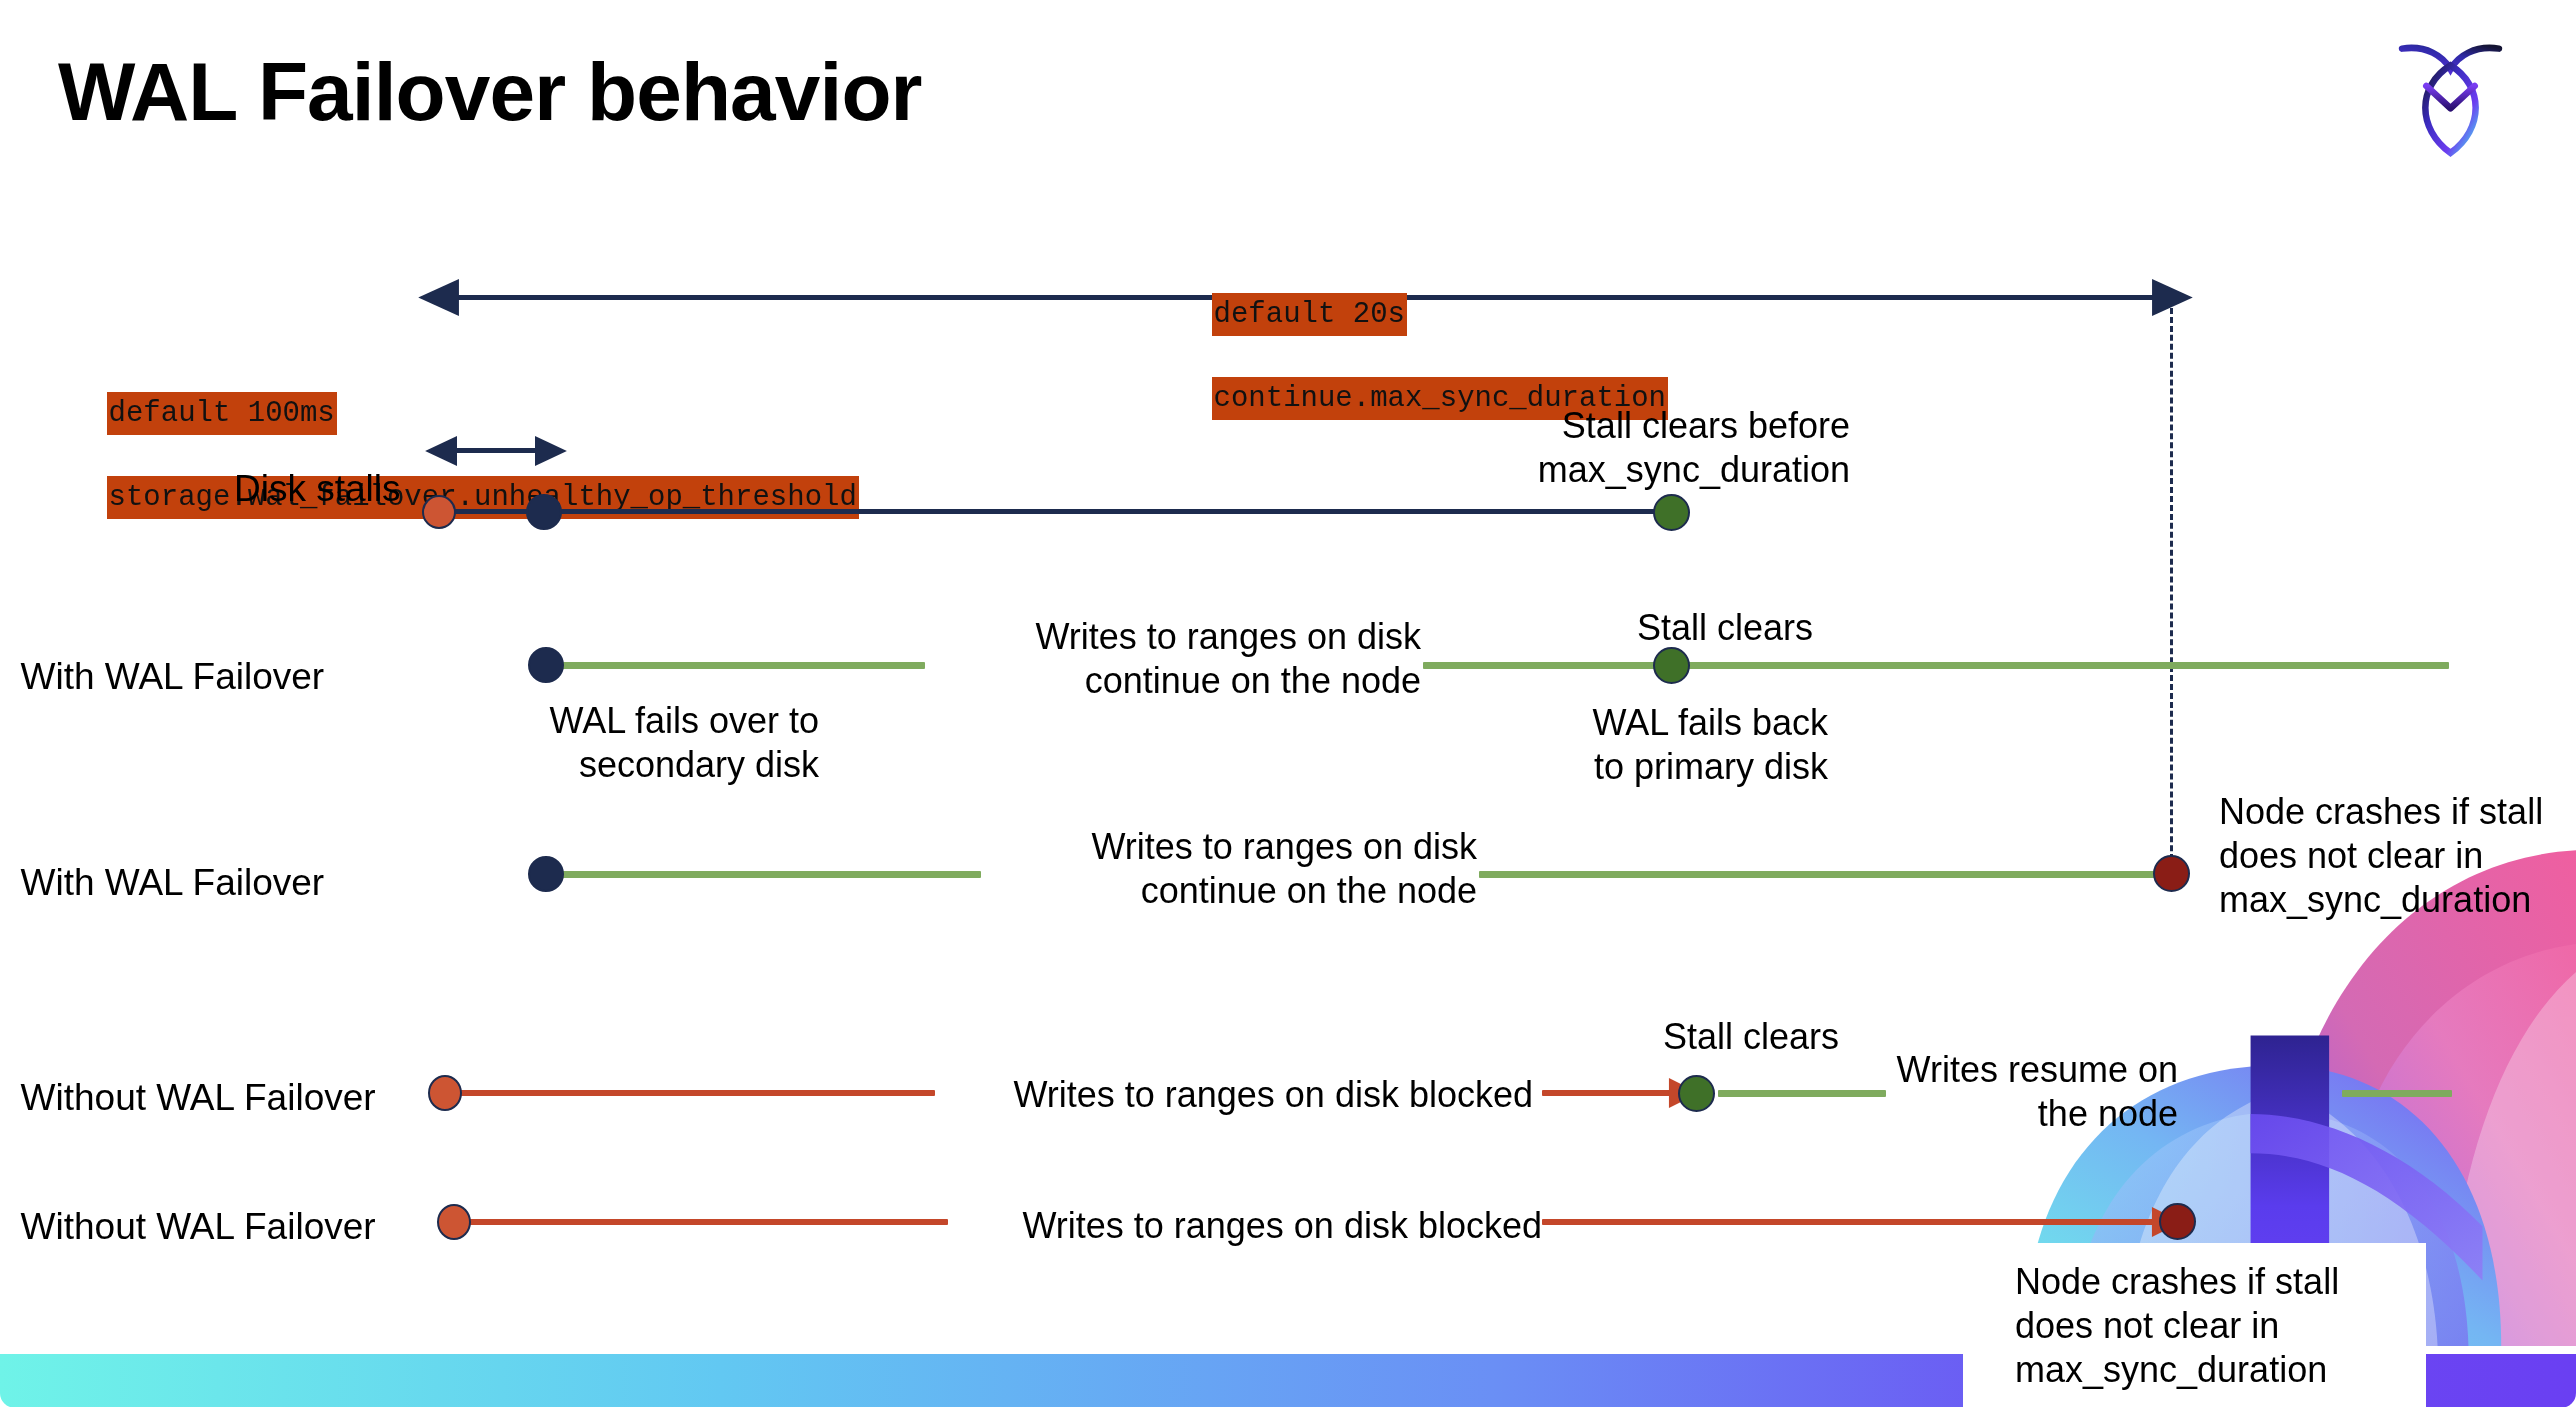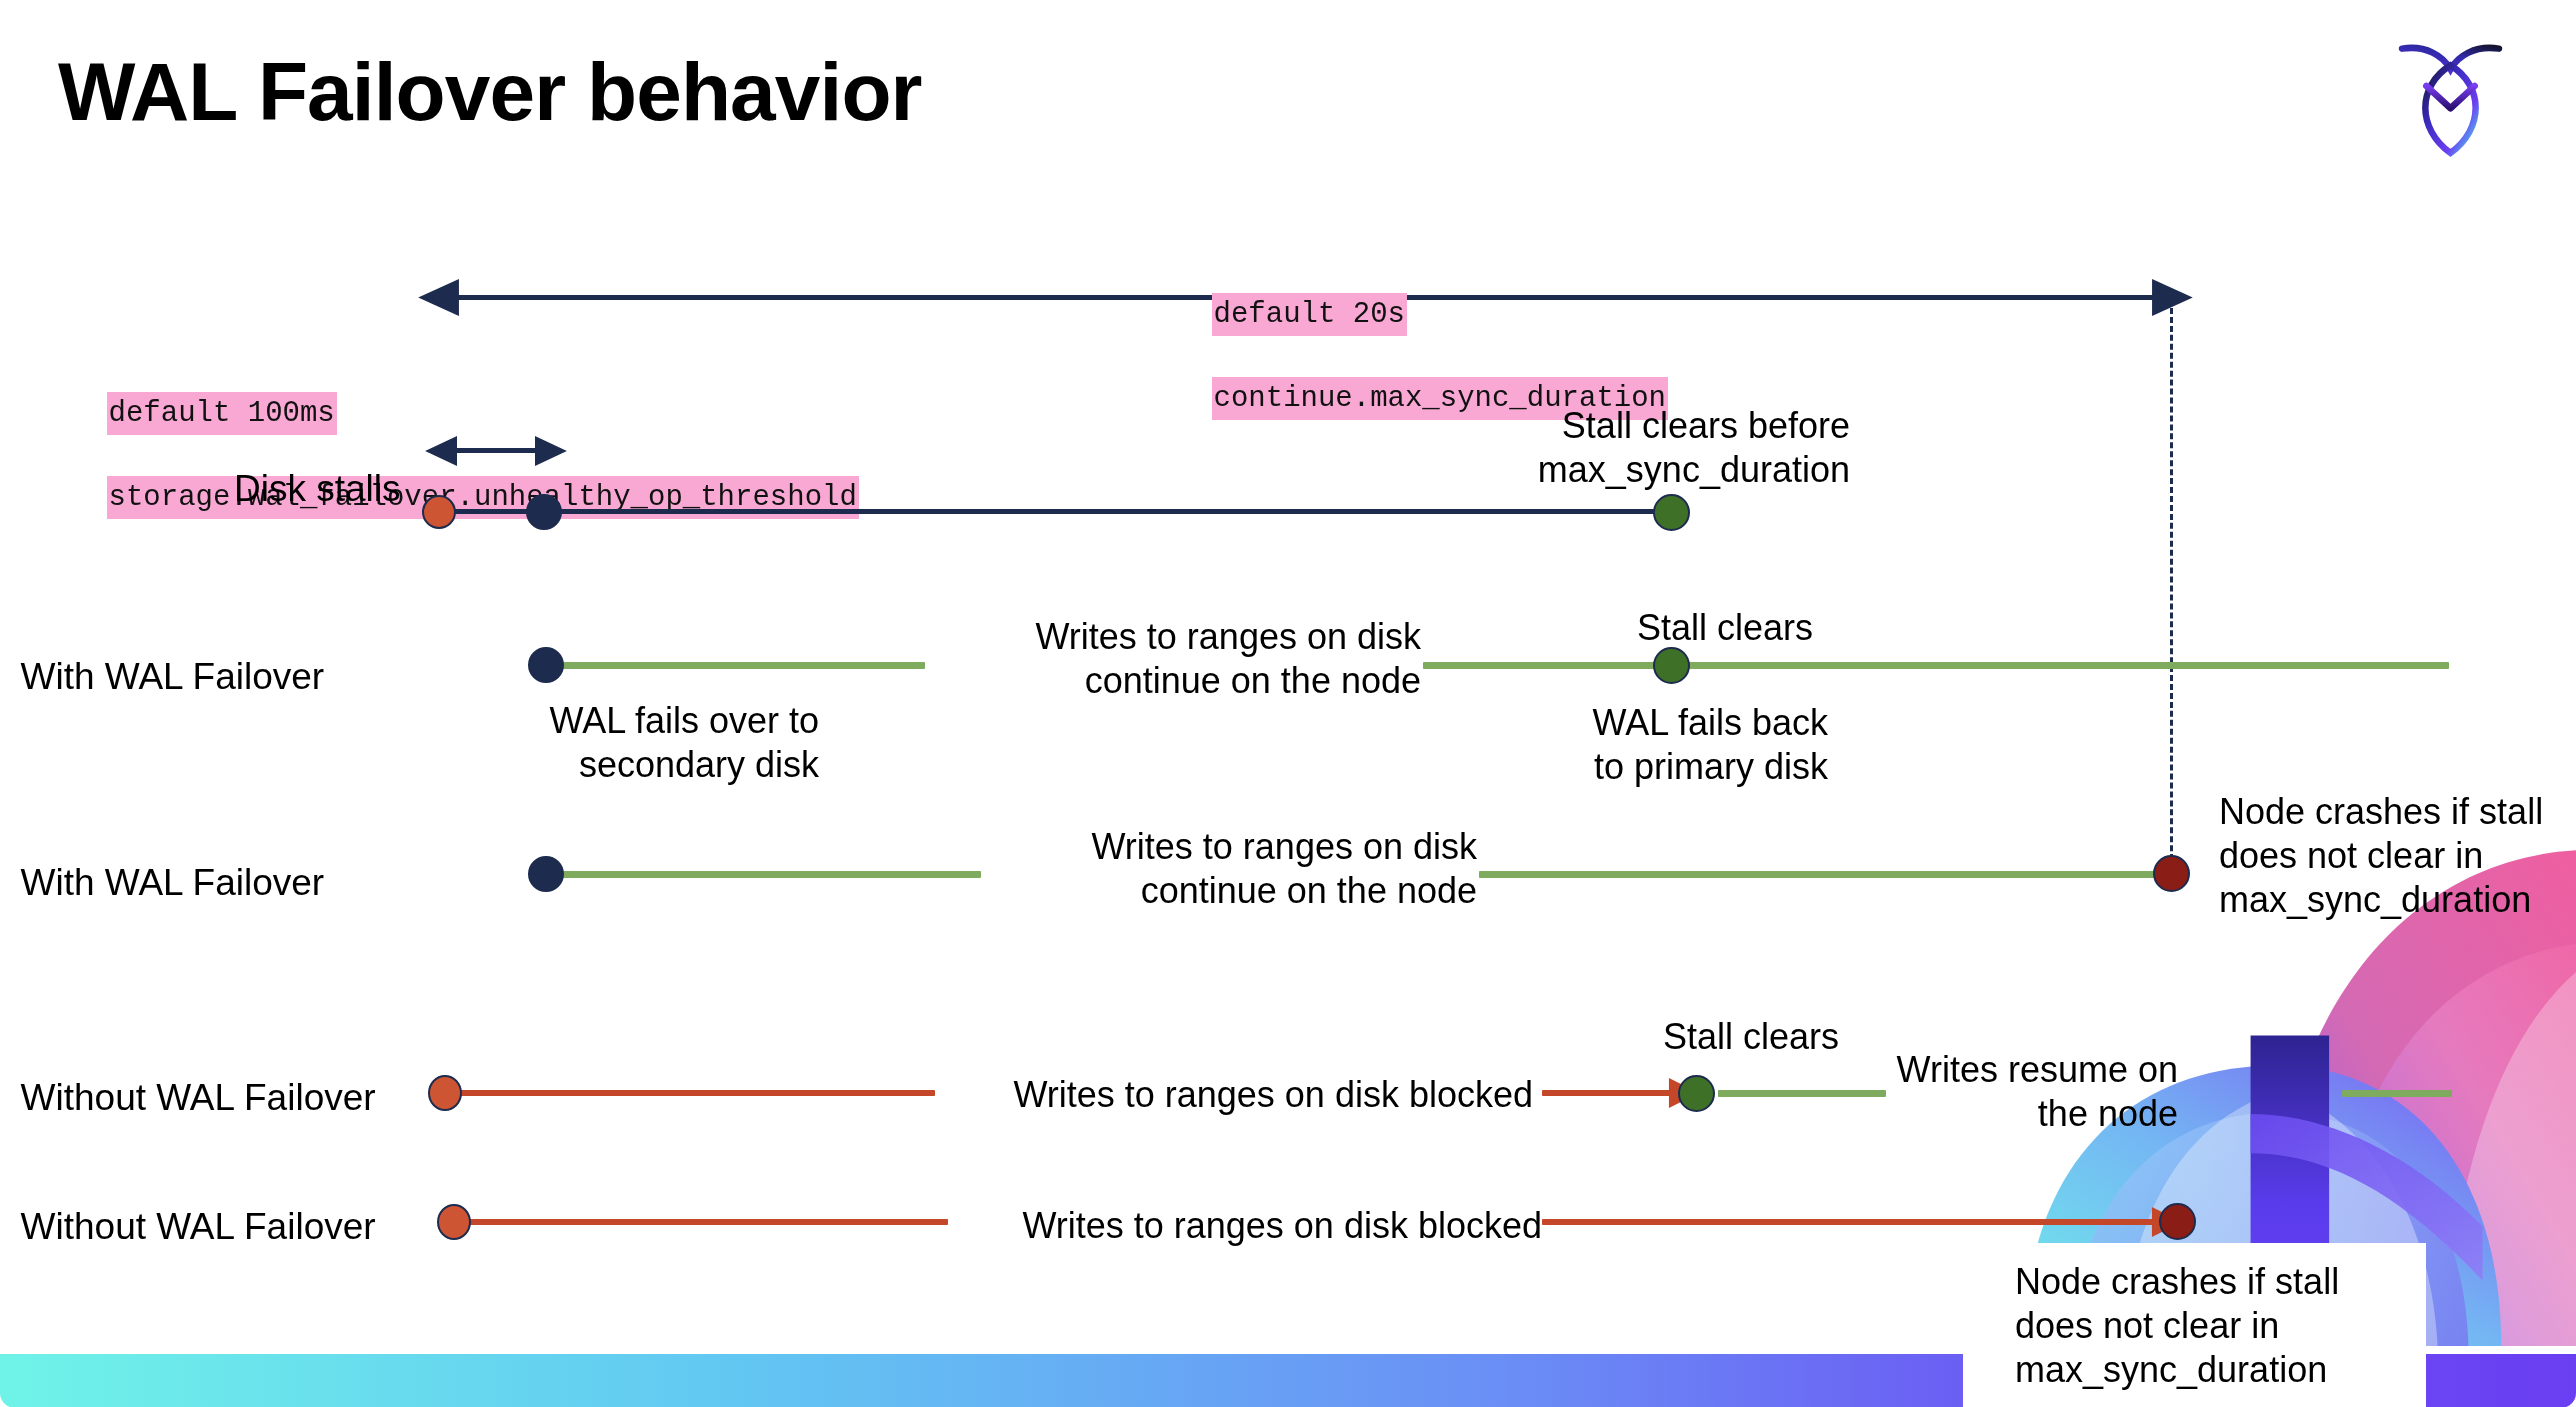--- a/index.html
+++ b/index.html
@@ -25,21 +25,21 @@
   .logo{position:absolute;left:2389px;top:28px;width:123px;height:140px;}
 
   
   .mono{
     position:absolute;
     font-family:"Liberation Mono", monospace;
     font-size:29px;color:#111;
     line-height:1.42;
     white-space:pre;
   }
-  .mono span{background:#f9a8d4;display:inline-block;padding:0.9px 1.9px;}
+  .mono span{background:#c2410c;display:inline-block;padding:0.9px 1.9px;}
 
   
   .rowlabel{
     position:absolute;
     font-size:37px;color:#000;
     white-space:nowrap;
     font-family:"Liberation Sans", sans-serif;
   }
 
   

